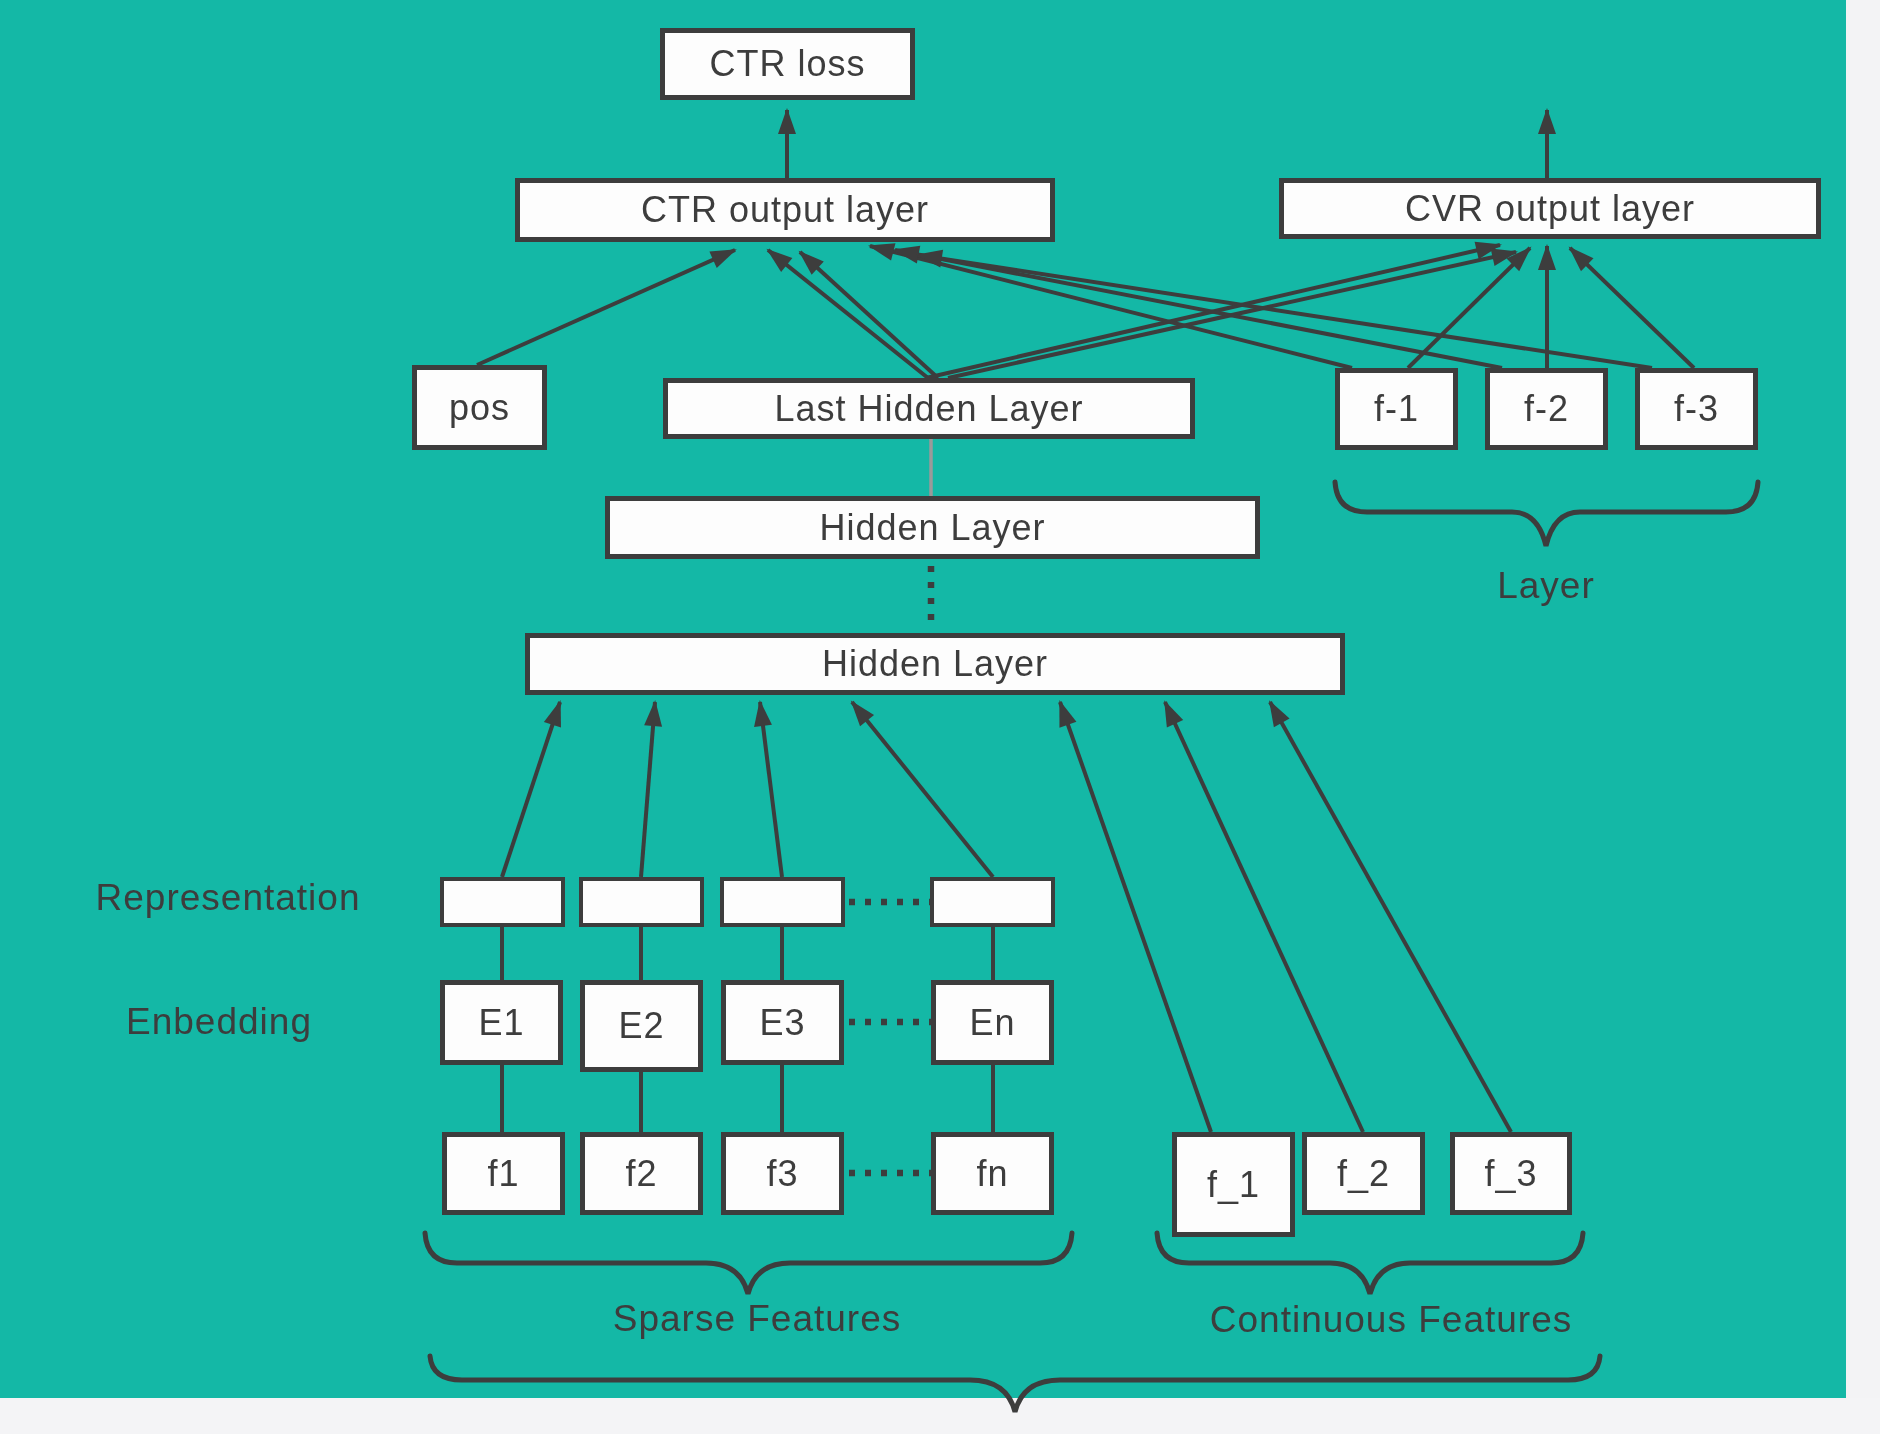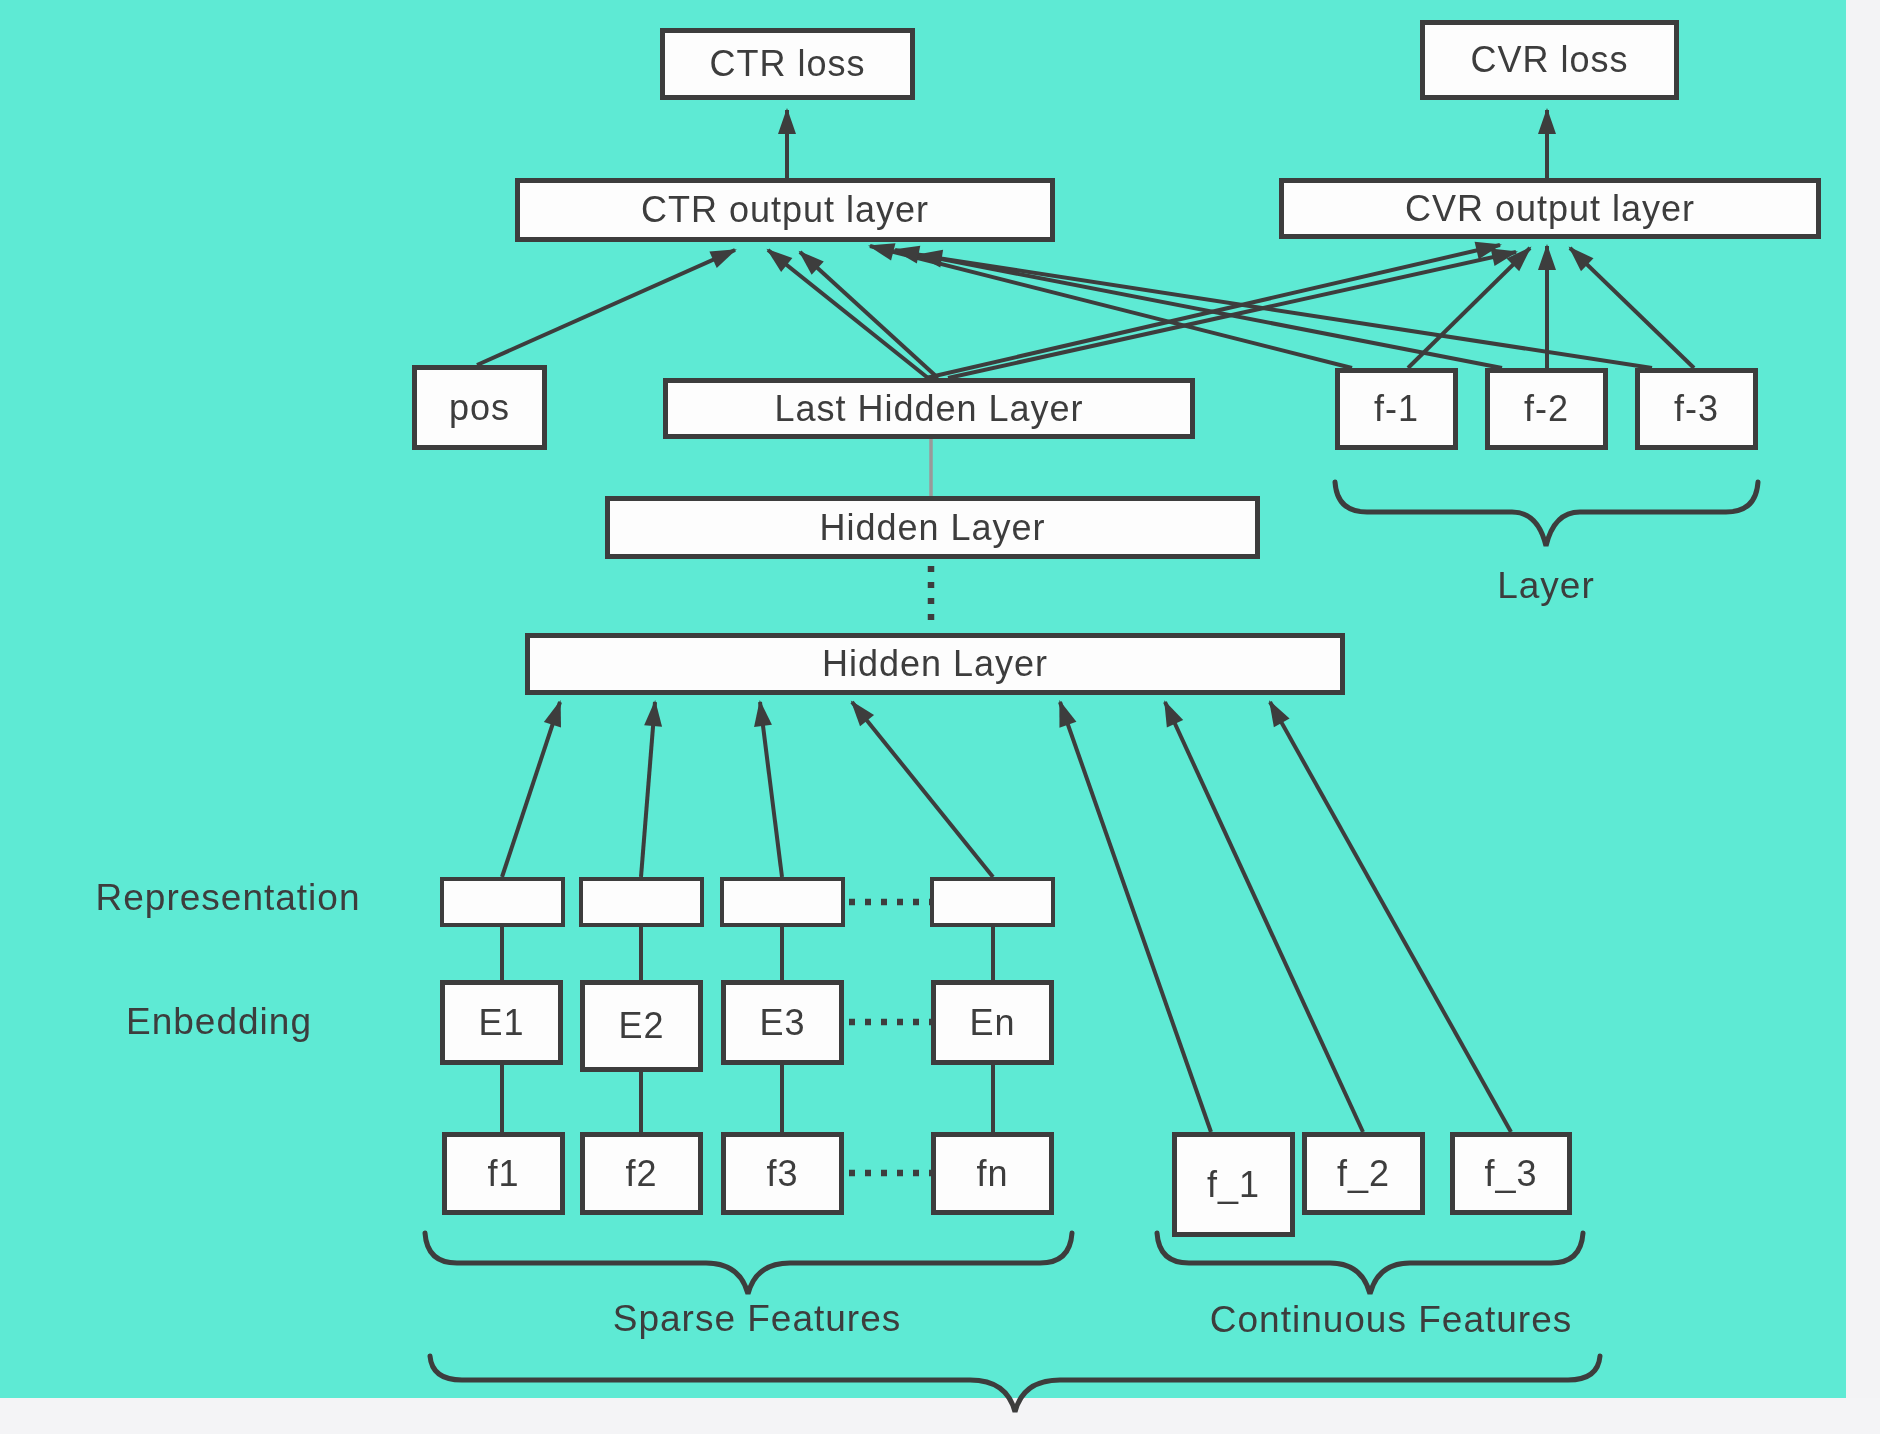--- a/index.html
+++ b/index.html
@@ -1,19 +1,19 @@
 <!DOCTYPE html>
 <html><head>
 <meta charset="utf-8">
 <style>
   html,body{margin:0;padding:0;background:#e9e9e9;}
   #stage{
     position:relative;
     width:1880px;height:1434px;
-    background:#5eead4;
+    background:#14b8a6;
     overflow:hidden;
     font-family:"Liberation Sans", sans-serif;
     color:#3d3d3d;
   }
   .band-right{
     position:absolute;right:0;top:0;width:34px;height:100%;
     background:#f3f3f5;
   }
   .band-bottom{
     position:absolute;left:0;bottom:0;width:100%;height:36px;
@@ -111,23 +111,20 @@
       <path d="M425,1233 Q427,1263 457,1263 L706,1263 Q740,1263 748,1294 Q756,1263 790,1263 L1040,1263 Q1070,1263 1072,1233"></path>
       <path d="M1157,1233 Q1159,1263 1189,1263 L1330,1263 Q1362,1263 1370,1294 Q1378,1263 1410,1263 L1551,1263 Q1581,1263 1583,1233"></path>
       <path d="M430,1356 Q432,1380 462,1380 L970,1380 Q1007,1380 1015,1412 Q1023,1380 1060,1380 L1568,1380 Q1598,1380 1600,1356"></path>
     </g>
   </svg>
 
   <div class="node" style="left:660px;top:28px;width:255px;height:72px">
     <span>CTR loss</span>
   </div>
 
-  <div class="node" style="left:1420px;top:20px;width:259px;height:80px">
-    <span>CVR loss</span>
-  </div>
 
   <div class="node" style="left:515px;top:178px;width:540px;height:64px">
     <span>CTR output layer</span>
   </div>
 
   <div class="node" style="left:1279px;top:178px;width:542px;height:61px">
     <span>CVR output layer</span>
   </div>
 
   <div class="node" style="left:412px;top:365px;width:135px;height:85px">

